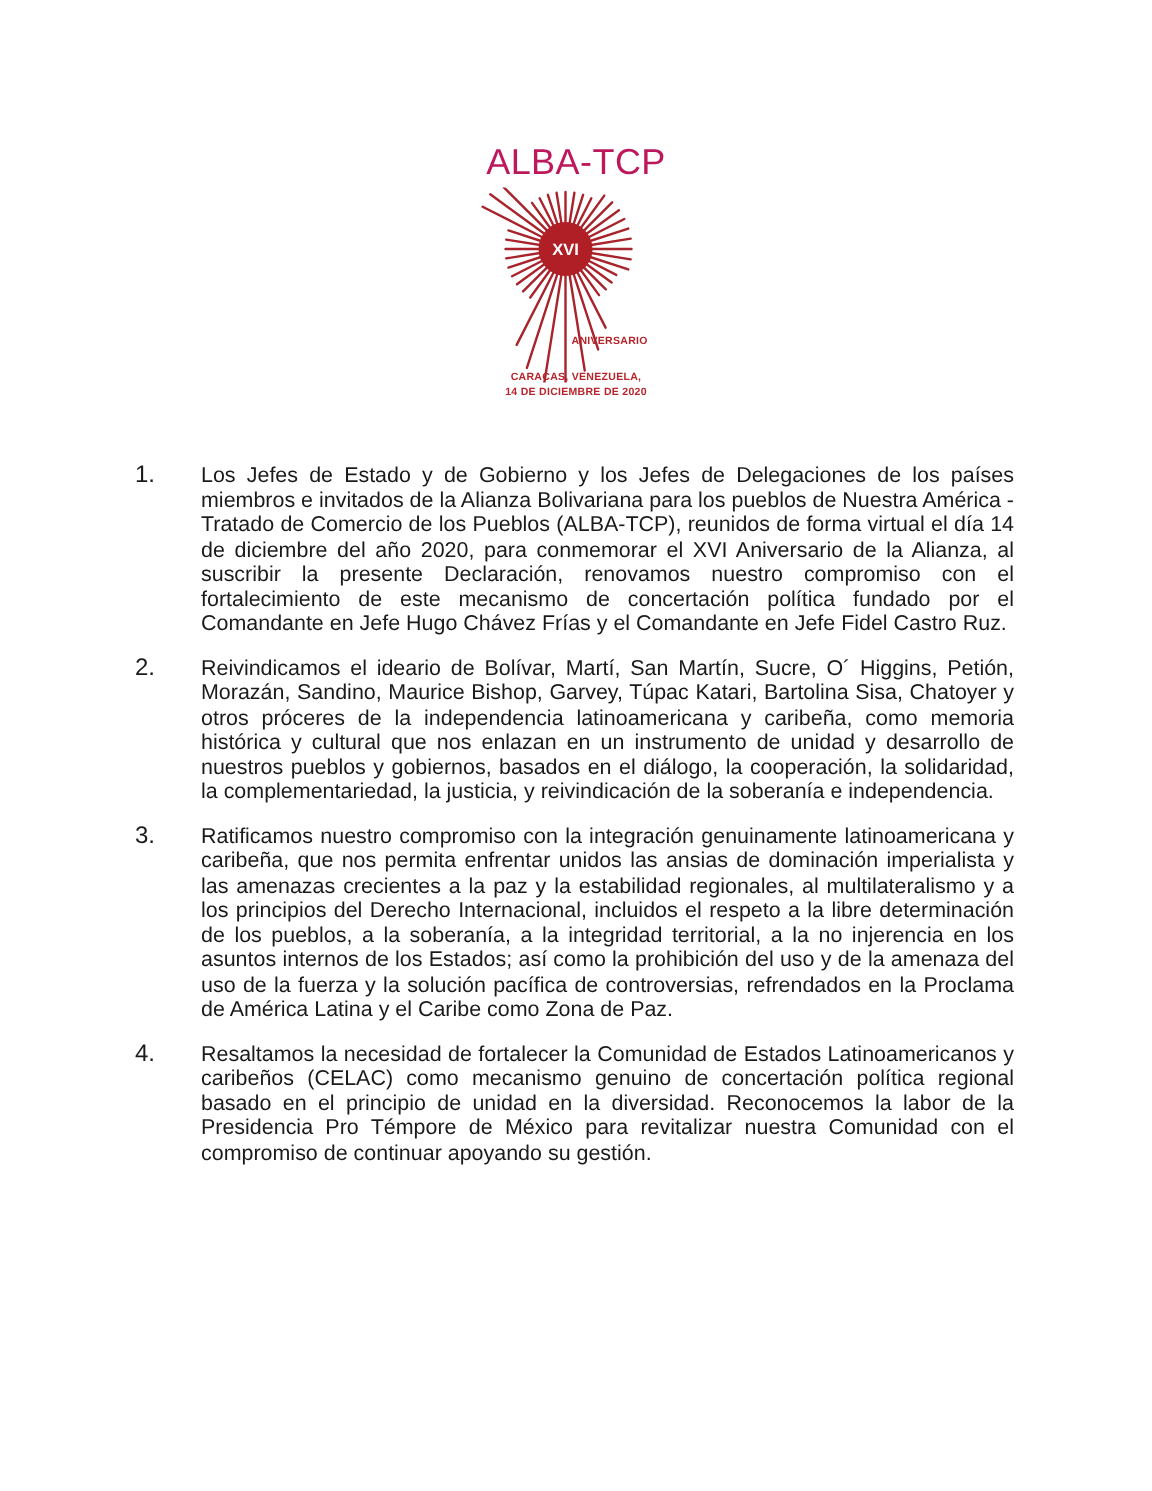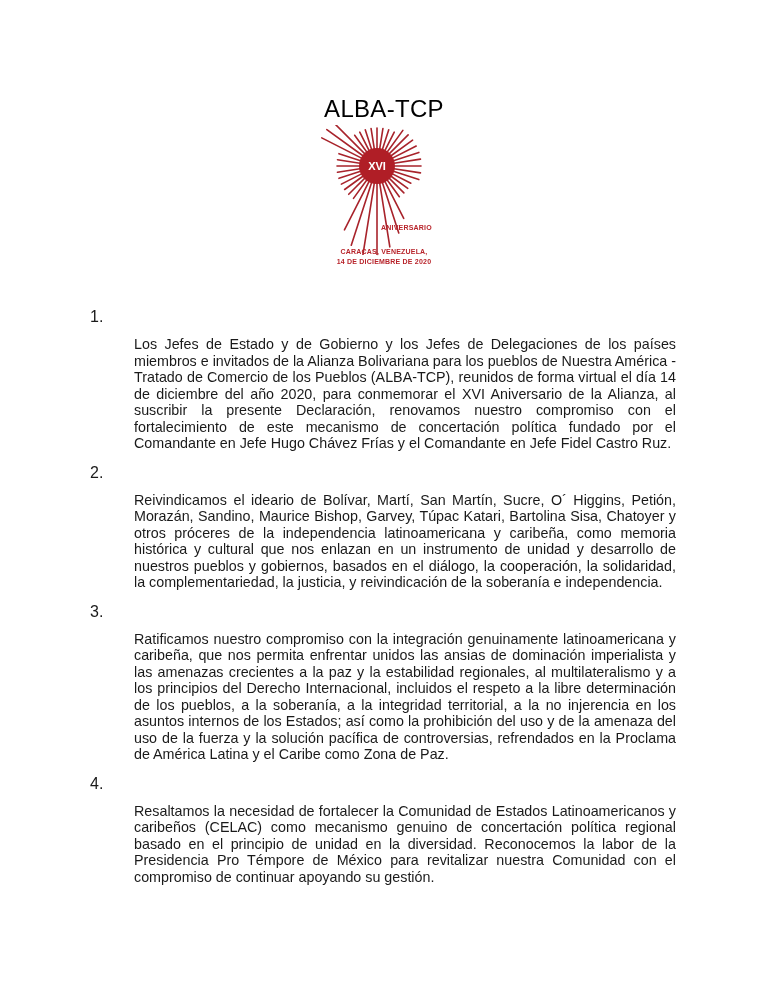--- a/index.html
+++ b/index.html
@@ -1,29 +1,29 @@
 <!DOCTYPE html>
 <html><head>
   <meta charset="utf-8">
   <style>
     html, body { margin: 0; padding: 0; background: #ffffff; }
     body { width: 768px; height: 994px; position: relative; overflow: hidden;
            font-family: "Liberation Sans", sans-serif; color: #1a1a1a; }
     .logo-title { position: absolute; left: 0; width: 768px; top: 95px; text-align: center;
-                  color: #000000; font-size: 24px; letter-spacing: 0.3px; }
+                  color: #be185d; font-size: 24px; letter-spacing: 0.3px; }
     .logo-svg { position: absolute; left: 315px; top: 125px; }
     .logo-text { position: absolute; color: #b8242b; font-weight: bold; font-size: 7px;
                  letter-spacing: 0.2px; white-space: nowrap; }
     .t-aniv { left: 381px; top: 224px; }
     .t-city { left: 0; width: 768px; text-align: center; top: 248px; }
     .t-date { left: 0; width: 768px; text-align: center; top: 258px; }
     .items { position: absolute; left: 90px; top: 309px; width: 590px; }
     .item { display: flex; margin-bottom: 13px; }
     .num { width: 44px; flex: 0 0 44px; font-size: 16px; line-height: 16.5px; }
-    .para { width: 542px; font-size: 14.3px; line-height: 16.5px; text-align: justify; margin-top: 27px; }
+    .para { width: 542px; font-size: 14.3px; line-height: 16.5px; text-align: justify; }
   </style>
 </head>
 <body>
 
 <div class="logo-title">ALBA-TCP</div>
 
 <svg class="logo-svg" width="130" height="130" viewBox="0 0 130 130">
   <g id="rays" stroke="#a8232b" stroke-width="1.6" stroke-linecap="round">
       <line x1="76" y1="41" x2="106" y2="41"></line>
       <line x1="75.82763676833193" y1="43.19008251056323" x2="105.45828698618607" y2="47.88311646177016"></line>

